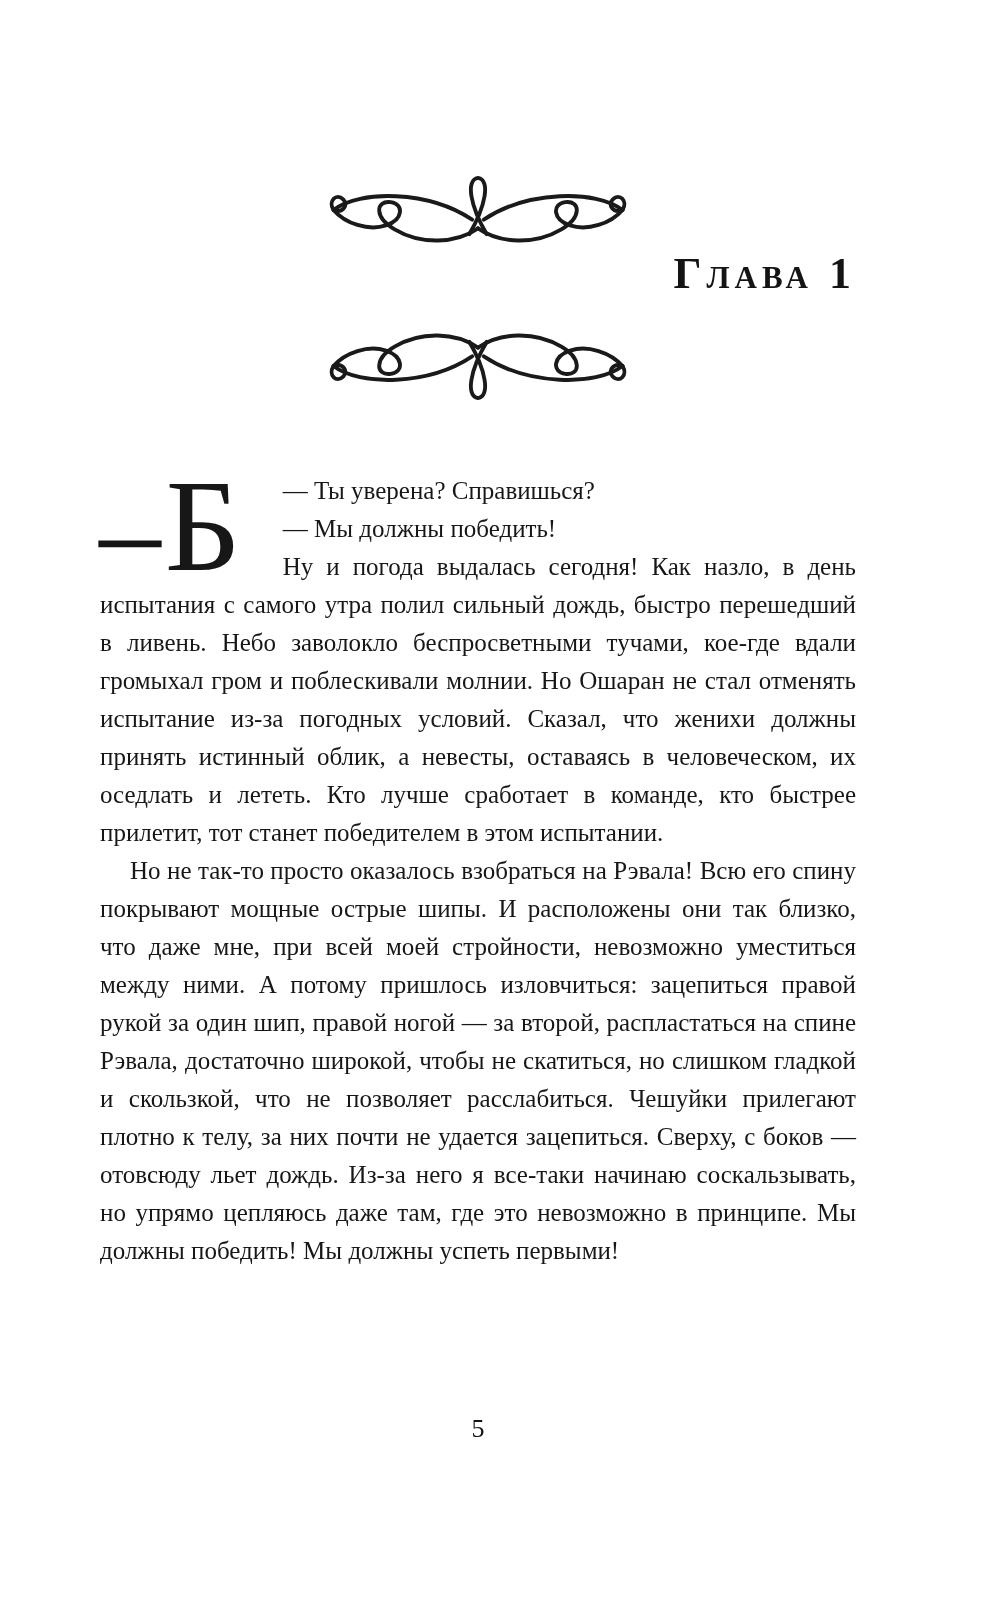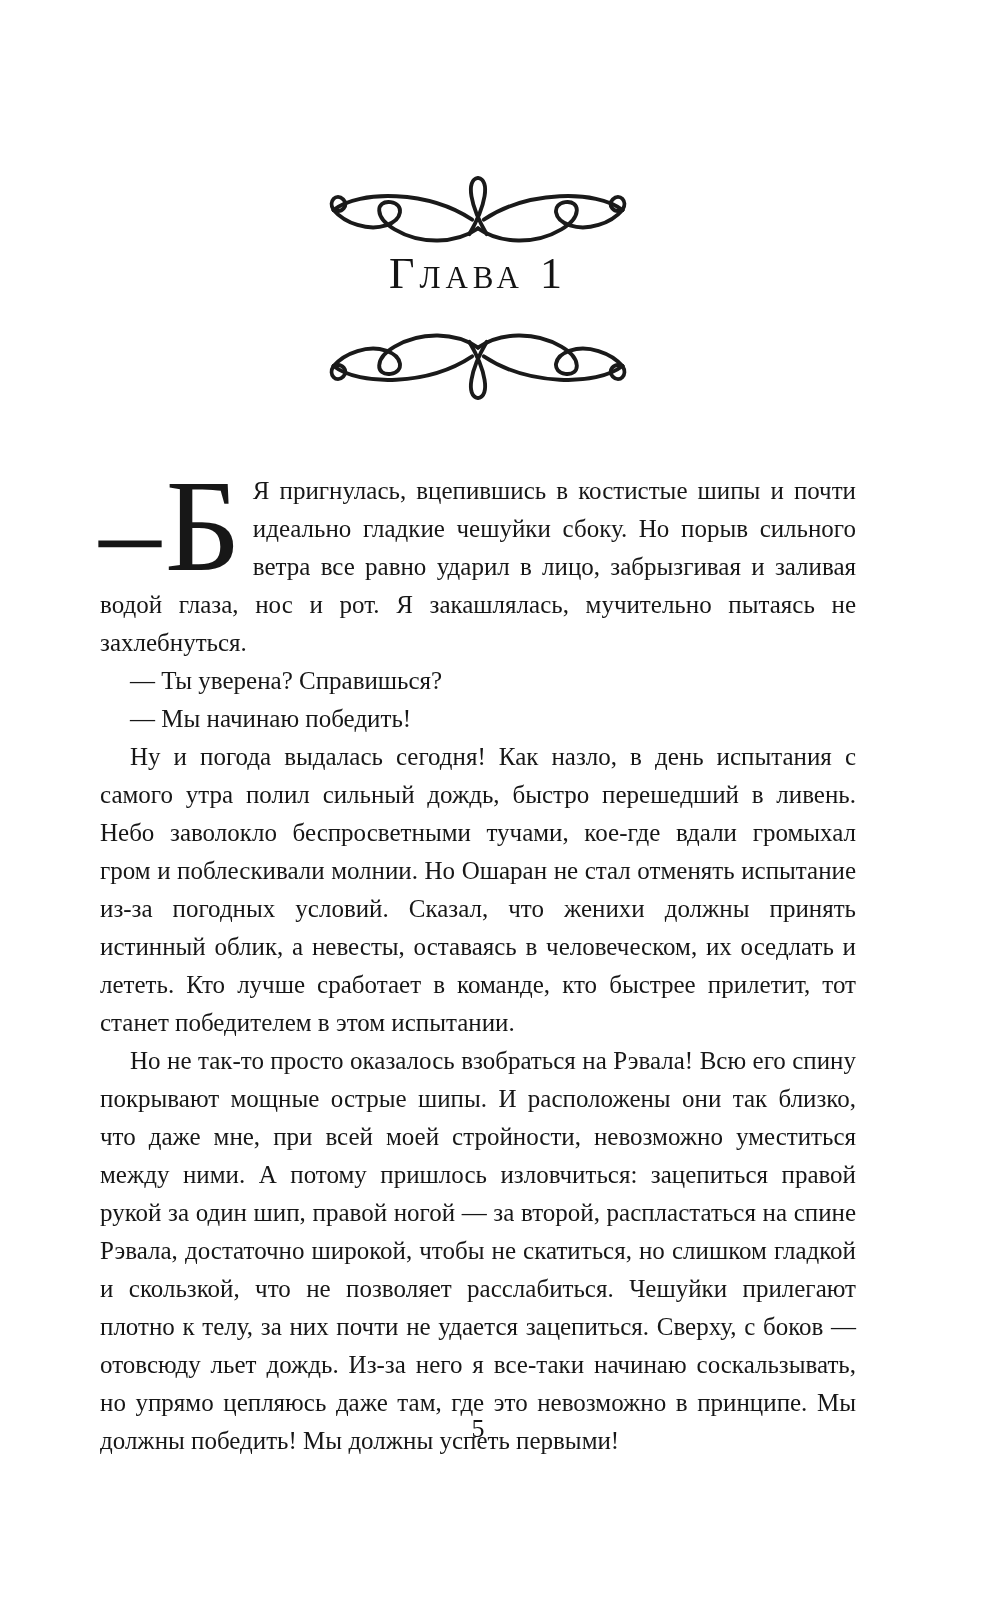--- a/index.html
+++ b/index.html
@@ -22,23 +22,23 @@
   .ornament svg { display: block; }
   .ornament-top { top: 170px; }
   .ornament-bottom { top: 330px; }
   .ornament-bottom svg { transform: scaleY(-1); }
 
   .chapter-title {
     position: absolute;
     top: 246px;
     left: 100px;
     width: 756px;
-    text-align: center;
+    text-align: right;
     font-variant: small-caps;
-    font-weight: normal;
+    font-weight: bold;
     font-size: 44px;
     line-height: 56px;
     letter-spacing: 5px;
     color: #141414;
   }
 
   .text-block {
     position: absolute;
     top: 472px;
     left: 100px;
@@ -129,22 +129,21 @@
     </svg>
   </div>
 
   <div class="text-block">
     <p class="drop">
       <span class="opening-float">
         <span class="dash-glyph">—</span>
         <span class="cap-letter">Б</span>
       </span>
     </p>
-    <p class="after-drop">Я пригнулась, вцепившись в костистые шипы и почти идеально гладкие чешуйки сбоку. Но порыв сильного ветра все равно ударил в лицо, забрызгивая и заливая водой глаза, нос и рот. Я закашлялась, мучительно пытаясь не захлебнуться.</p>
     <p>— Ты уверена? Справишься?</p>
-    <p>— Мы начинаю победить!</p>
+    <p>— Мы должны победить!</p>
     <p>Ну и погода выдалась сегодня! Как назло, в день испытания с самого утра полил сильный дождь, быстро перешедший в ливень. Небо заволокло беспросветными тучами, кое-где вдали громыхал гром и поблескивали молнии. Но Ошаран не стал отменять испытание из-за погодных условий. Сказал, что женихи должны принять истинный облик, а невесты, оставаясь в человеческом, их оседлать и лететь. Кто лучше сработает в команде, кто быстрее прилетит, тот станет победителем в этом испытании.</p>
     <p>Но не так-то просто оказалось взобраться на Рэвала! Всю его спину покрывают мощные острые шипы. И расположены они так близко, что даже мне, при всей моей стройности, невозможно уместиться между ними. А потому пришлось изловчиться: зацепиться правой рукой за один шип, правой ногой — за второй, распластаться на спине Рэвала, достаточно широкой, чтобы не скатиться, но слишком гладкой и скользкой, что не позволяет расслабиться. Чешуйки прилегают плотно к телу, за них почти не удается зацепиться. Сверху, с боков — отовсюду льет дождь. Из-за него я все-таки начинаю соскальзывать, но упрямо цепляюсь даже там, где это невозможно в принципе. Мы должны победить! Мы должны успеть первыми!</p>
   </div>
 
   <div class="page-number">5</div>
 
 </div>
 
 </body></html>

